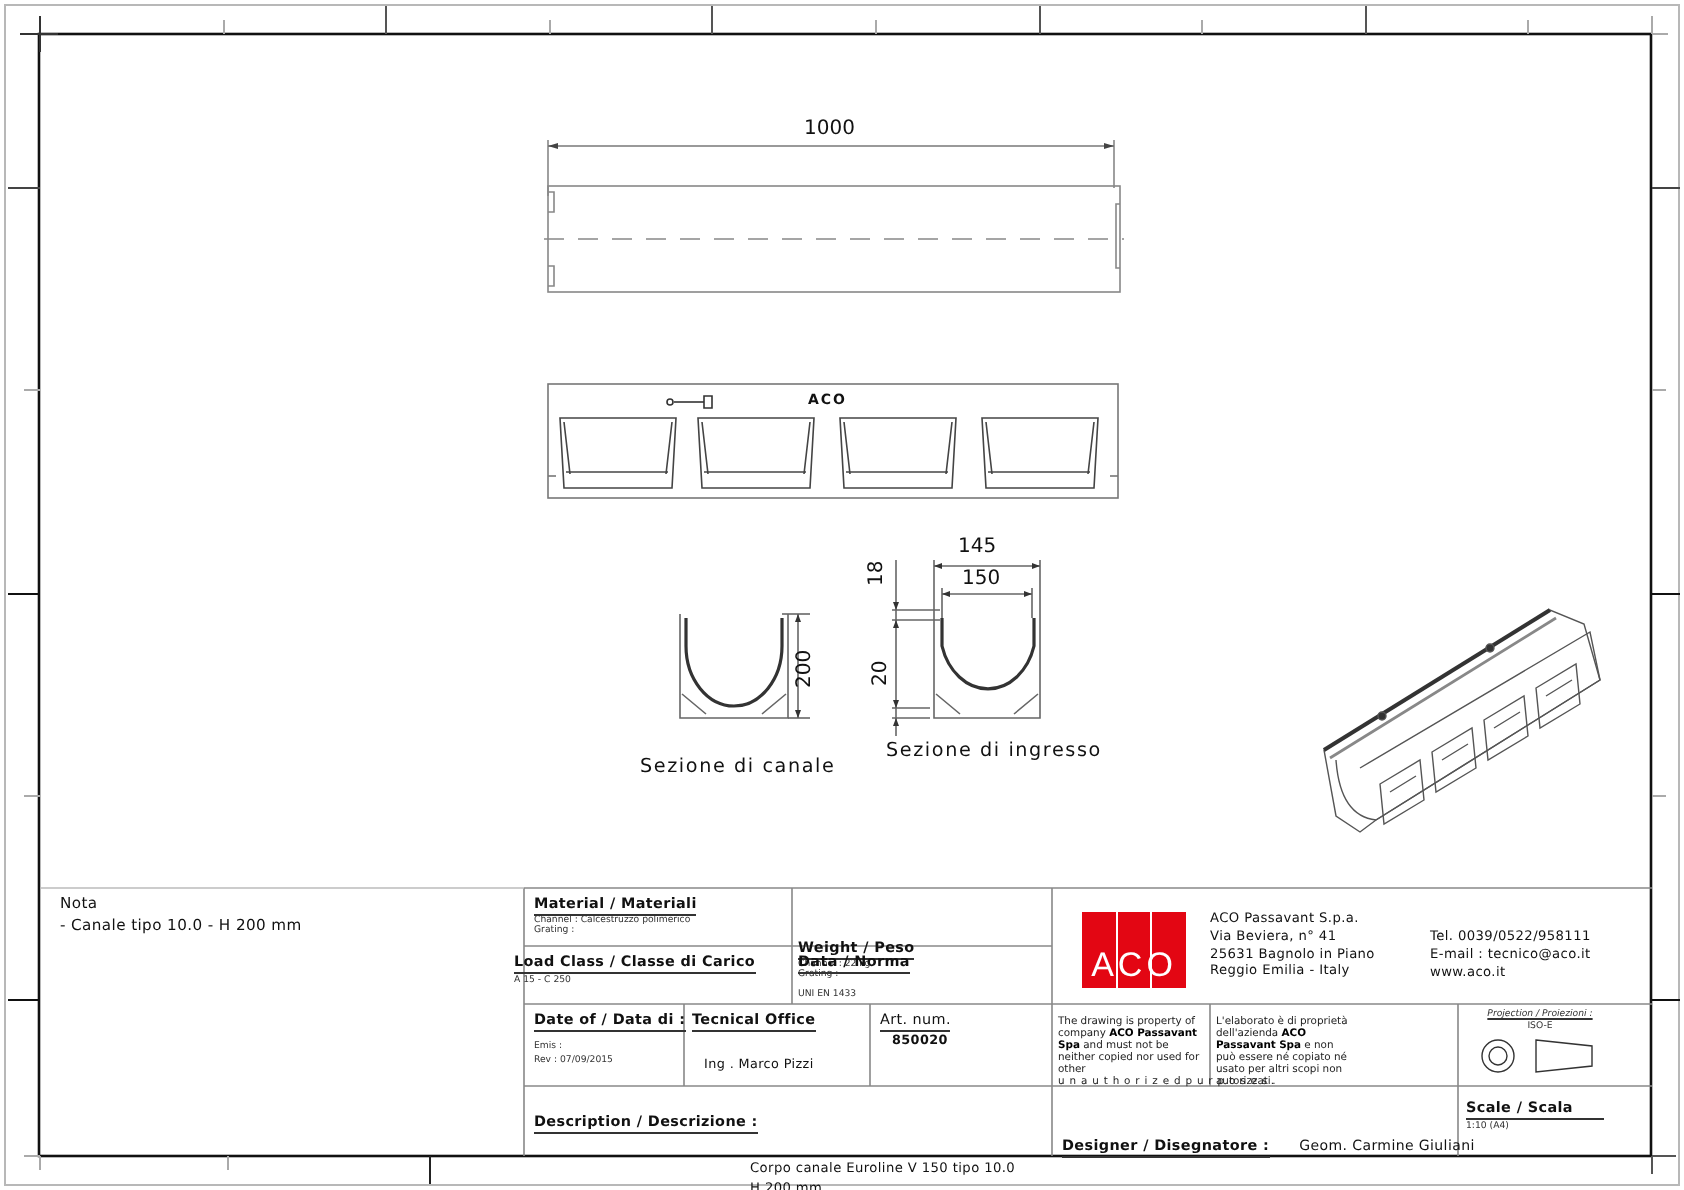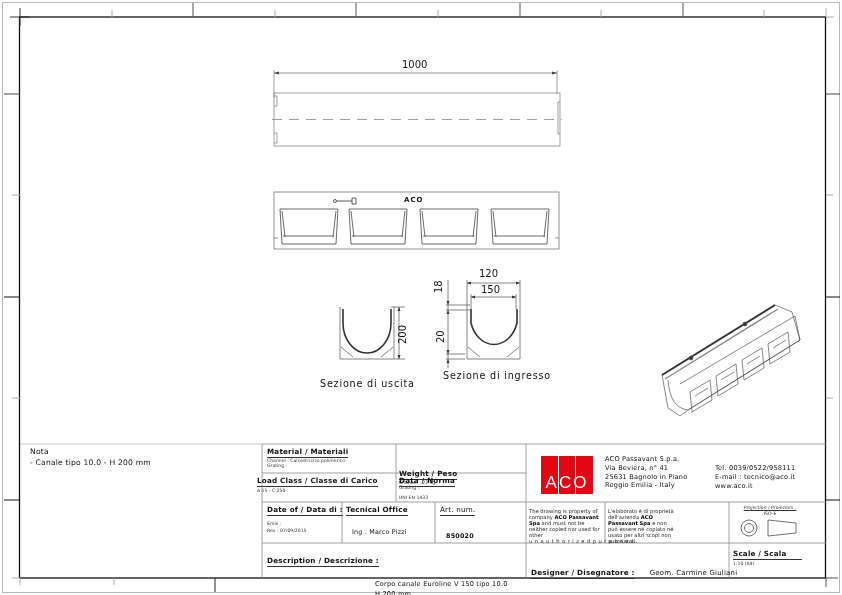--- a/index.html
+++ b/index.html
@@ -166,26 +166,26 @@
     <circle cx="749" cy="528" r="8"></circle>
       <circle cx="749" cy="528" r="4.5"></circle>
     <path d="M768 520 L796 523 L796 533 L768 536 z"></path>
   </g>
 </svg>
 
 <div class="abs dim" style="left:402px; top:59px;">1000</div>
 <div class="abs" style="left:404px; top:196px; font-size:7px; font-weight:bold; letter-spacing:1px;">ACO</div>
 
 <div class="abs dim" style="left:397px; top:344px; transform:rotate(-90deg); transform-origin:left top;">200</div>
-<div class="abs dim" style="left:479px; top:268px;">120</div>
+<div class="abs dim" style="left:479px; top:268px;">145</div>
 <div class="abs dim" style="left:481px; top:284px;">150</div>
 <div class="abs dim" style="left:433px; top:293px; transform:rotate(-90deg); transform-origin:left top;">18</div>
 <div class="abs dim" style="left:435px; top:343px; transform:rotate(-90deg); transform-origin:left top;">20</div>
 
-<div class="abs sec-label" style="left:320px; top:378px;">Sezione di uscita</div>
+<div class="abs sec-label" style="left:320px; top:378px;">Sezione di canale</div>
 <div class="abs sec-label" style="left:443px; top:370px;">Sezione di ingresso</div>
 
 <div class="abs note" style="left:30px; top:446px;">
   <div>Nota</div>
   <div>- Canale tipo 10.0 - H 200 mm</div>
 </div>
 
 <div class="abs" style="left:267px; top:447px;">
   <div class="tb-title"><span class="tb-title-u">Material / Materiali</span></div>
   <div class="tb-small">Channel : Calcestruzzo polimerico</div>
@@ -214,21 +214,21 @@
   <div class="tb-small">Rev : 07/09/2015</div>
 </div>
 
 <div class="abs" style="left:346px; top:505px;">
   <div class="tb-title"><span class="tb-title-u">Tecnical Office</span></div>
   <div class="tb-val" style="margin-top:12px; margin-left:6px; font-weight:normal;">Ing . Marco Pizzi</div>
 </div>
 
 <div class="abs" style="left:440px; top:505px;">
   <div class="tb-title" style="font-weight:normal;"><span class="tb-title-u">Art. num.</span></div>
-  <div class="tb-val" style="margin-top:16px; margin-left:6px;">850020</div>
+  <div class="tb-val" style="margin-top:0; margin-left:6px;">850020</div>
 </div>
 
 <div class="abs" style="left:267px; top:548px;">
   <span class="tb-title"><span class="tb-title-u">Description / Descrizione :</span></span>
 </div>
 <div class="abs tb-desc" style="left:375px; top:547px; font-weight:normal;margin-top:32px;">
   <div>Corpo canale Euroline V 150 tipo 10.0</div>
   <div>H 200 mm</div>
 </div>
 

